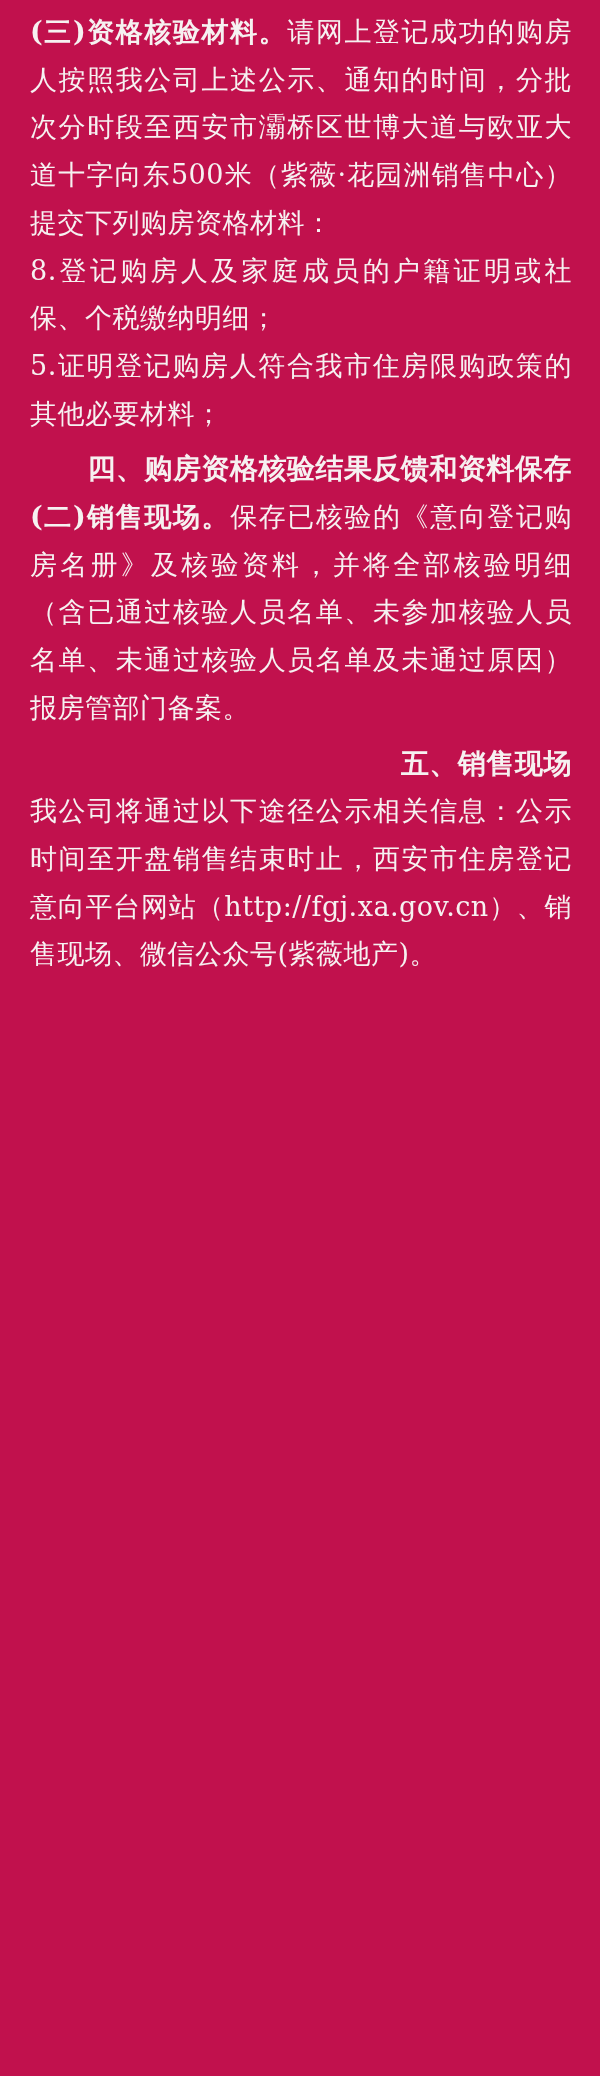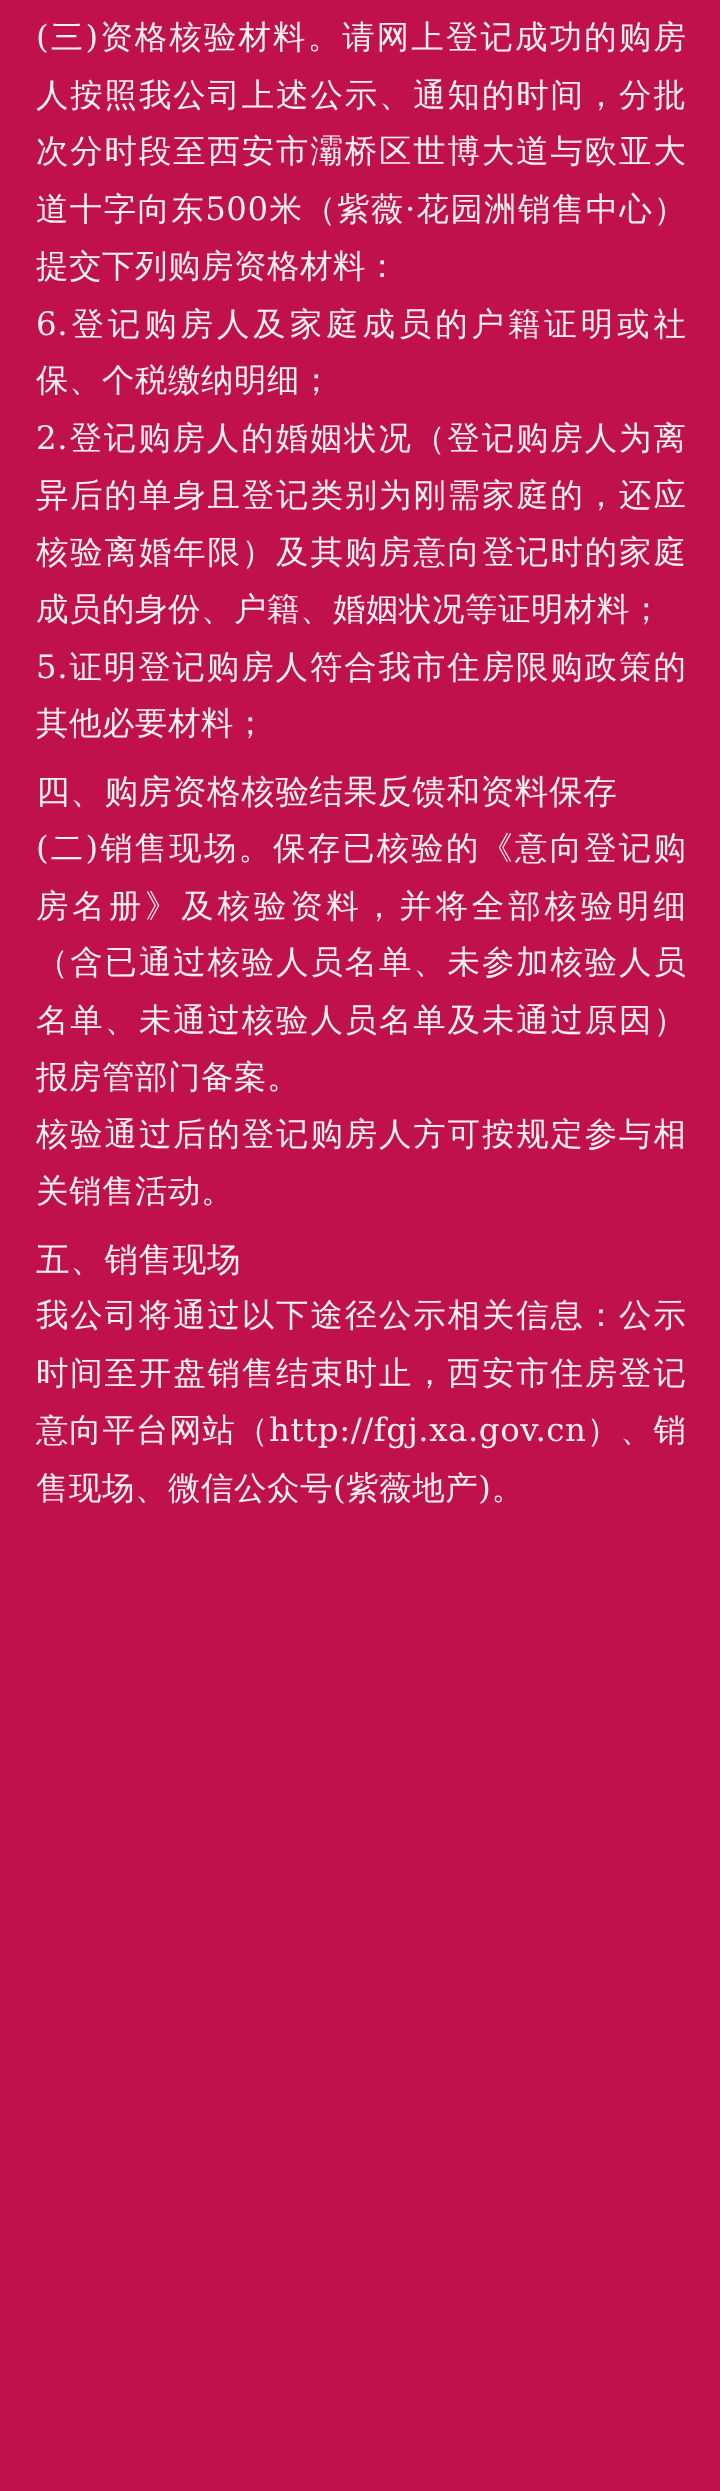--- a/index.html
+++ b/index.html
@@ -14,49 +14,47 @@
     box-sizing: border-box;
     width: 600px;
     padding: 8px 28px 24px 30px;
     font-size: 27px;
     line-height: 47.7px;
     text-align: justify;
     text-justify: inter-ideograph;
     letter-spacing: 0.5px;
   }
   .para { margin: 0; }
-  .lead { font-weight: normal; margin-top: 20px; }
+  .lead { font-weight: bold; margin-top: 20px; }
   .heading {
     margin: 8px 0 0 0;
     font-size: 28px;
-    font-weight: normal;
+    font-weight: bold;
     line-height: 47.7px;
-    text-align: left;
+    text-align: right;
   }
 </style>
 </head>
 <body>
 
 <div class="doc">
 
   <p class="para"><span class="lead">(三)资格核验材料。</span><span>请网上登记成功的购房人按照我公司上述公示、通知的时间，分批次分时段至西安市灞桥区世博大道与欧亚大道十字向东500米（紫薇·花园洲销售中心）提交下列购房资格材料：</span></p>
 
-  <p class="para"><span>6.登记购房人及家庭成员的户籍证明或社保、个税缴纳明细；</span></p>
+  <p class="para"><span>8.登记购房人及家庭成员的户籍证明或社保、个税缴纳明细；</span></p>
 
-  <p class="para"><span>2.登记购房人的婚姻状况（登记购房人为离异后的单身且登记类别为刚需家庭的，还应核验离婚年限）及其购房意向登记时的家庭成员的身份、户籍、婚姻状况等证明材料；</span></p>
 
 
 
   <p class="para"><span>5.证明登记购房人符合我市住房限购政策的其他必要材料；</span></p>
 
 
   <h2 class="heading">四、购房资格核验结果反馈和资料保存</h2>
 
 
   <p class="para"><span class="lead">(二)销售现场。</span><span>保存已核验的《意向登记购房名册》及核验资料，并将全部核验明细（含已通过核验人员名单、未参加核验人员名单、未通过核验人员名单及未通过原因）报房管部门备案。</span></p>
 
-  <p class="para"><span>核验通过后的登记购房人方可按规定参与相关销售活动。</span></p>
 
   <h2 class="heading">五、销售现场</h2>
 
   <p class="para"><span>我公司将通过以下途径公示相关信息：公示时间至开盘销售结束时止，西安市住房登记意向平台网站（http://fgj.xa.gov.cn）、销售现场、微信公众号(紫薇地产)。</span></p>
 
 </div>
 
 </body></html>

